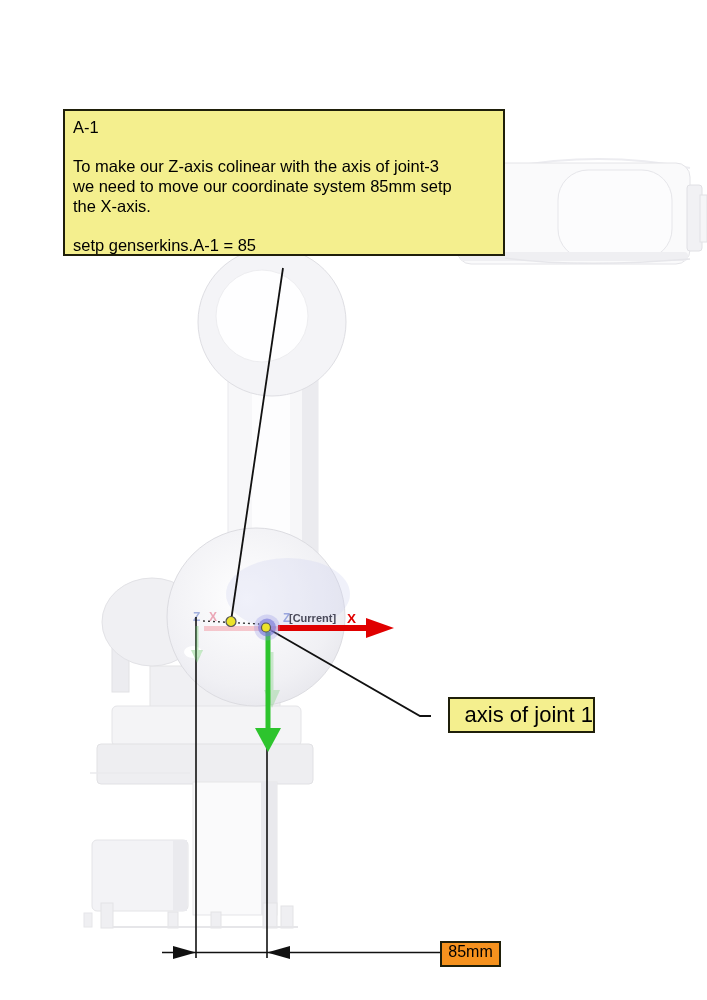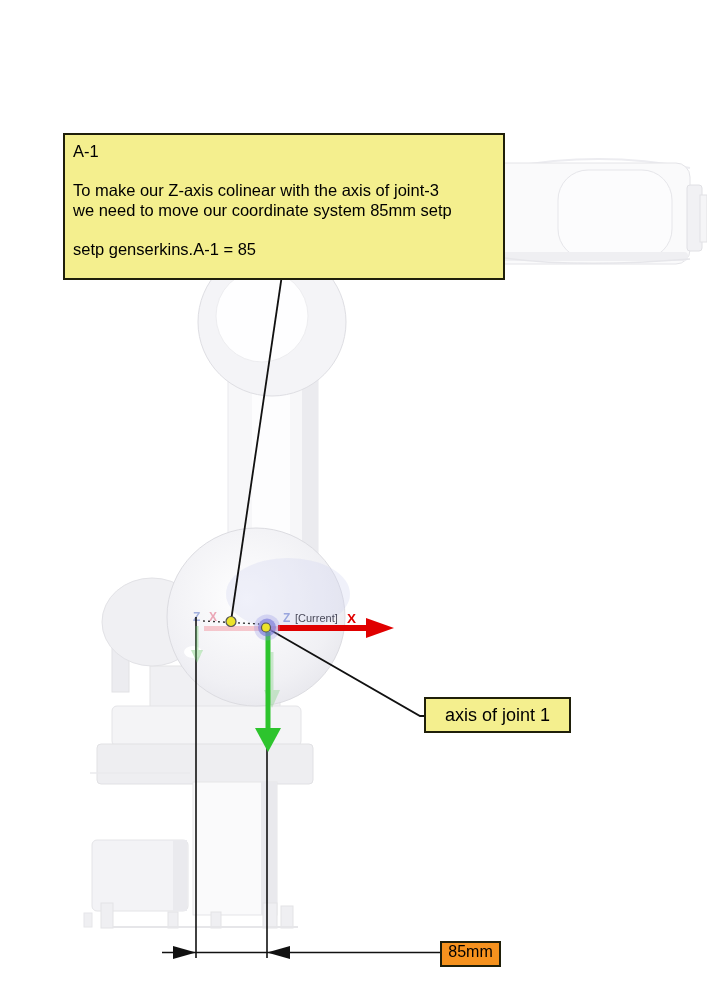--- a/index.html
+++ b/index.html
@@ -4,43 +4,43 @@
 <style>
   html,body{margin:0;padding:0;background:#ffffff;}
   .canvas{
     position:relative;width:707px;height:1000px;background:#ffffff;overflow:hidden;
     font-family:"Liberation Sans",sans-serif;
   }
   .layer{position:absolute;left:0;top:0;width:707px;height:1000px;}
   svg{display:block;}
   
   .note-box{
-    position:absolute;left:63px;top:133px;width:442px;height:147px;
+    position:absolute;left:63px;top:109px;width:442px;height:147px;
     box-sizing:border-box;background:#f4ef8e;border:2px solid #1f1f0a;
     padding:6px 8px;color:#000;font-size:16.5px;line-height:20px;z-index:5;
   }
   .note-box .gap{height:19px;}
   .callout-box{
-    position:absolute;left:424px;top:697px;width:147px;height:36px;
+    position:absolute;left:448px;top:697px;width:147px;height:36px;
     box-sizing:border-box;background:#f4ef8e;border:2px solid #1f1f0a;
-    display:flex;align-items:center;justify-content:center;
-    color:#000;font-size:18px;z-index:5;
+    display:flex;align-items:center;justify-content:flex-end;
+    color:#000;font-size:22px;z-index:5;
   }
   .dim-box{
     position:absolute;left:440px;top:941px;width:61px;height:26px;
     box-sizing:border-box;background:#f6921e;border:2px solid #1f1f0a;
     display:flex;align-items:flex-start;justify-content:center;
     color:#000;font-size:16px;z-index:5;
   }
   
   .mk{position:absolute;font-weight:bold;white-space:nowrap;}
   .mk-prev-z{left:193px;top:610px;font-size:12px;color:rgba(130,150,210,0.72);z-index:2;}
   .mk-prev-x{left:209px;top:610px;font-size:12px;color:rgba(230,135,155,0.72);z-index:2;}
   .mk-cur-z{left:283px;top:611px;font-size:12px;color:#9aa6de;z-index:2;}
-  .mk-cur-bracket{left:295px;top:612px;font-size:11px;font-weight:normal;color:#4a4a5a;z-index:2;}
+  .mk-cur-bracket{left:289px;top:612px;font-size:11px;font-weight:bold;color:#4a4a5a;z-index:2;}
   .mk-cur-x{left:347px;top:611px;font-size:13.5px;color:#e00000;z-index:4;}
   .z1{z-index:1}.z3{z-index:3}
 </style>
 </head>
 <body>
 
 <div class="canvas">
 
   <svg class="layer z1" width="707" height="1000" viewBox="0 0 707 1000">
     <defs>
@@ -134,20 +134,21 @@
     <circle cx="267" cy="627.5" r="9" fill="rgba(115,115,215,0.6)"></circle>
     <circle cx="231" cy="621.5" r="5" fill="#ece32a" stroke="#555555" stroke-width="1.2"></circle>
     <circle cx="266" cy="627.5" r="4.5" fill="#ece32a" stroke="#555555" stroke-width="1.2"></circle>
   </svg>
 
   <div class="note-box">
     <div>A-1</div>
     <div class="gap"></div>
     <div>To make our Z-axis colinear with the axis of joint-3</div>
     <div>we need to move our coordinate system 85mm setp</div>
+    <div>the X-axis.</div>
     <div class="gap"></div>
     <div>setp genserkins.A-1 = 85</div>
   </div>
 
   <div class="callout-box">
     <span>axis of joint 1</span>
   </div>
 
   <div class="dim-box">
     <span>85mm</span>

